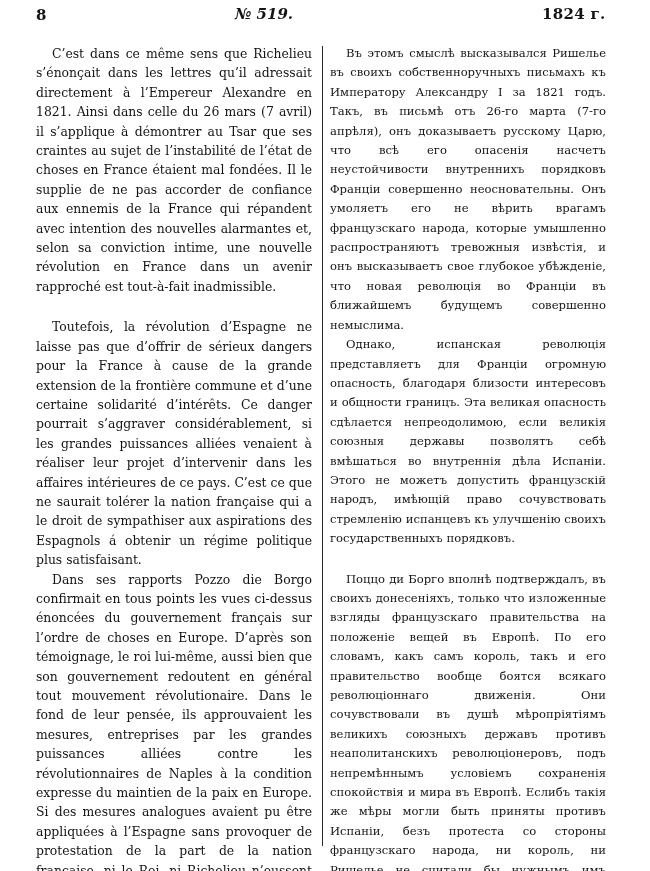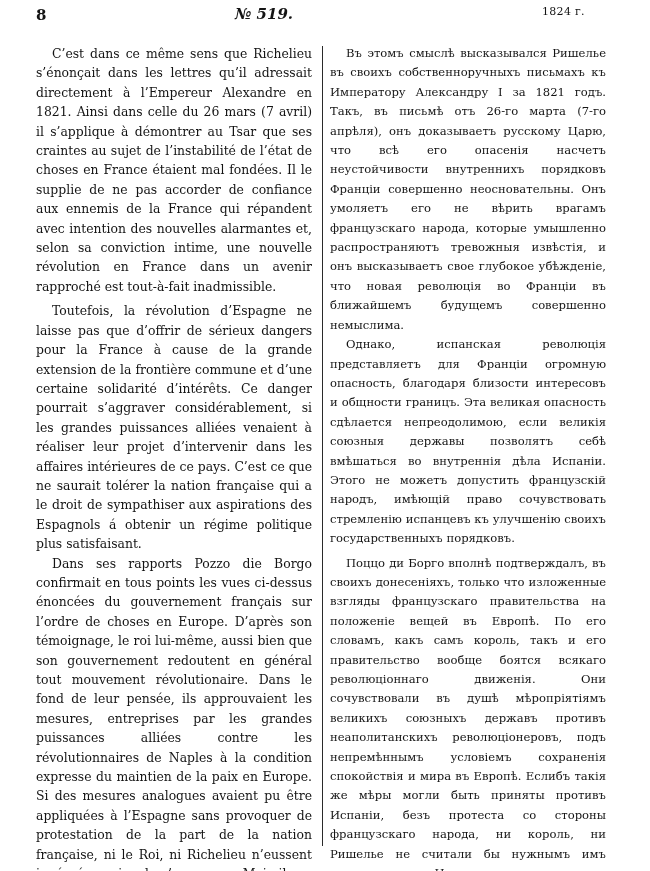--- a/index.html
+++ b/index.html
@@ -1,26 +1,26 @@
 <!DOCTYPE html>
 <html><head>
 <meta charset="utf-8">
 <style>
   html, body { margin: 0; padding: 0; background: #ffffff; }
   body { width: 650px; height: 871px; position: relative; overflow: hidden;
          font-family: "DejaVu Serif", "Liberation Serif", serif; color: #141414; }
   .header { position: absolute; top: 0; left: 0; width: 650px; height: 30px; }
   .page-num { position: absolute; left: 36px; top: 6px; font-size: 15px; font-weight: bold; }
   .doc-num { position: absolute; left: 235px; top: 5px; font-size: 15px; font-style: italic; font-weight: bold; }
-  .year { position: absolute; left: 542px; top: 5px; font-size: 11px; font-weight: normal; letter-spacing: 0.3px; }
+  .year { position: absolute; left: 542px; top: 5px; font-size: 15px; font-weight: bold; letter-spacing: 0.3px; }
   .col { position: absolute; top: 44px; font-size: 12.4px; line-height: 19.4px; text-align: justify; }
   .col-left { left: 36px; width: 276px; }
   .col-right { left: 330px; width: 276px; font-size: 11.6px; }
   .col p { margin: 0; text-indent: 16px; hyphens: manual; }
-  .col p.gap { margin-top: 5px; }
+  .col p.gap { margin-top: 21px; }
   .divider { position: absolute; left: 322px; top: 46px; width: 1px; height: 800px; background: #2a2a2a; }
 </style>
 </head>
 <body>
 
 <div class="header">
   <span class="page-num">8</span>
   <span class="doc-num">№ 519.</span>
   <span class="year">1824 г.</span>
 </div>

